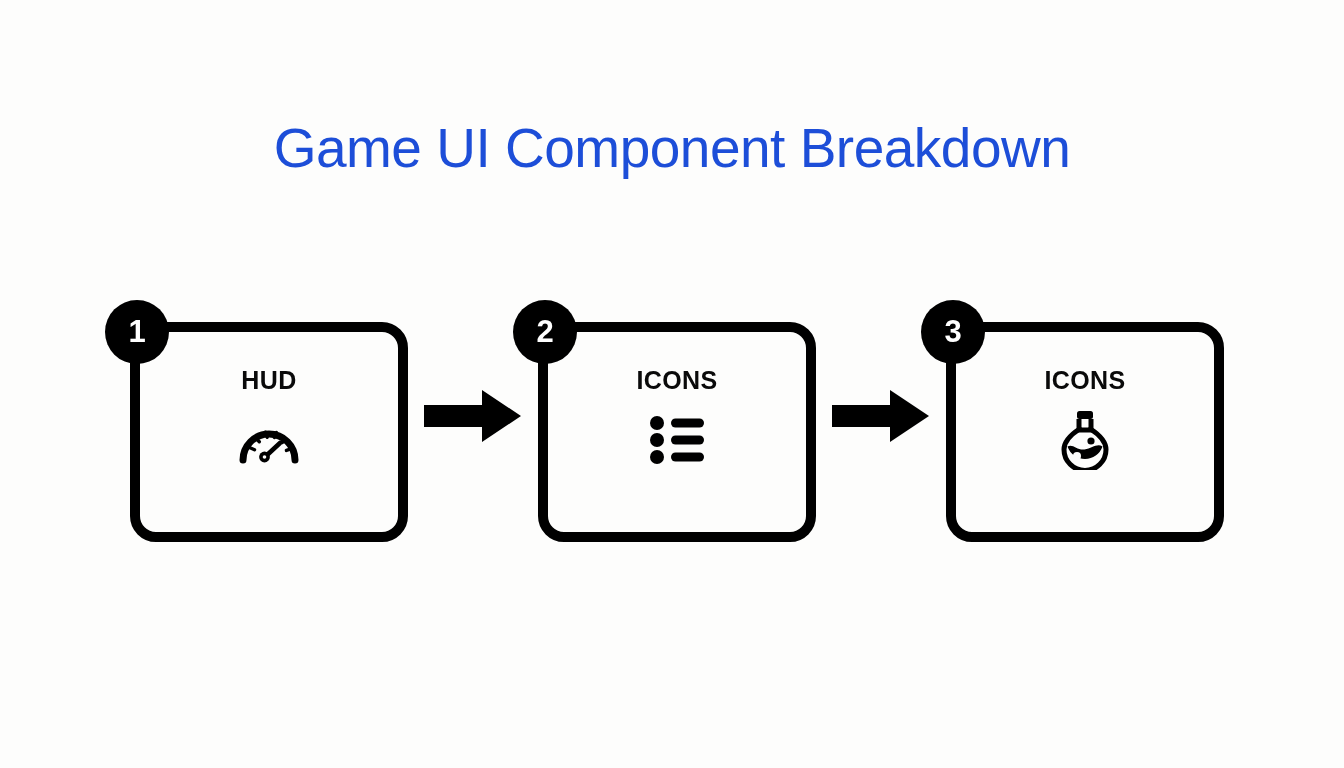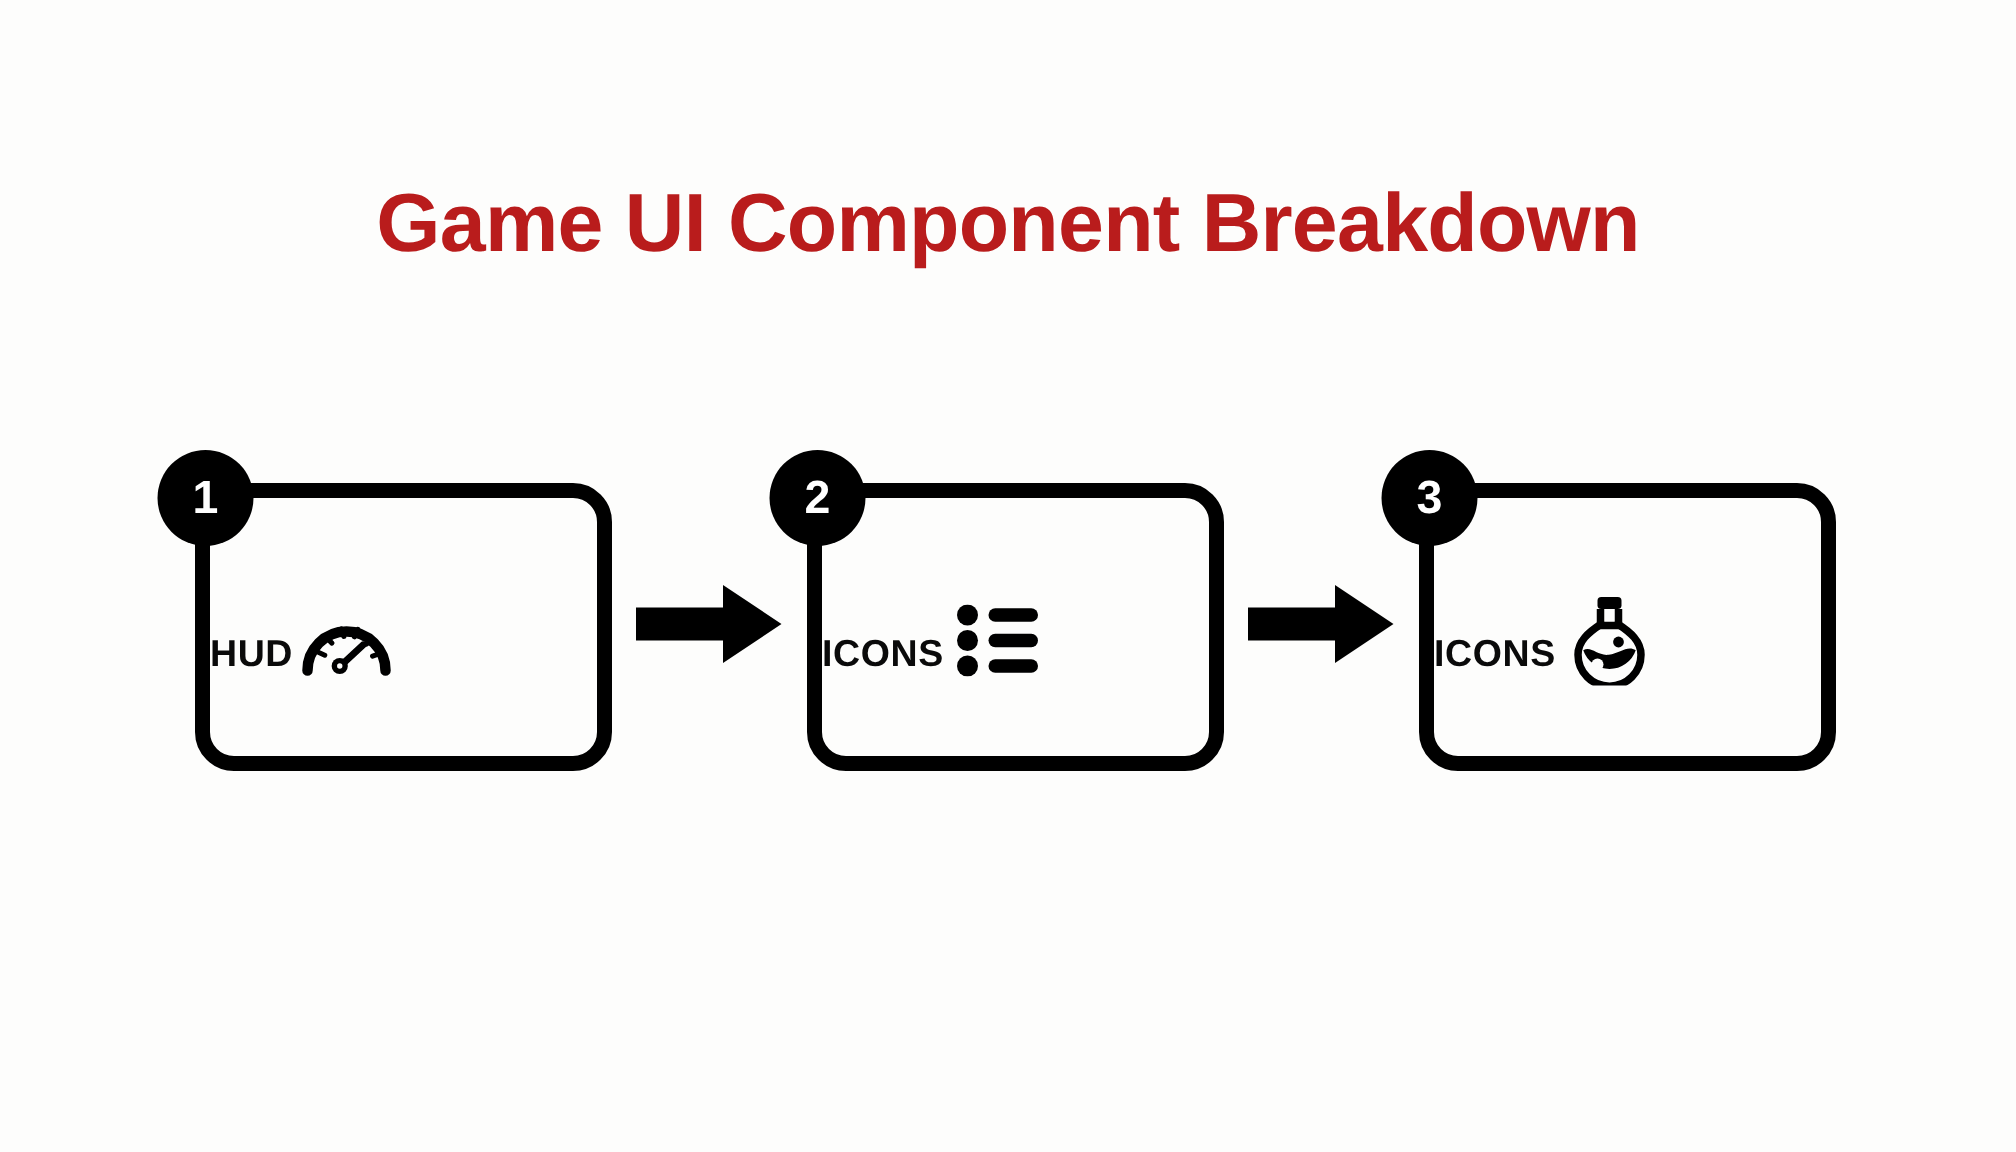--- a/index.html
+++ b/index.html
@@ -23,24 +23,24 @@
   }
 
   
   .title {
     position: absolute;
     top: 118px;
     left: 0;
     width: 100%;
     text-align: center;
     font-size: 55px;
-    font-weight: 700;
+    font-weight: 400;
     letter-spacing: -0.5px;
     line-height: 1.1;
-    color: #b91c1c;
+    color: #1d4ed8;
     white-space: nowrap;
   }
 
   
   .flow {
     position: absolute;
     top: 322px;
     left: 130px;
     width: 1094px;
     height: 190px;
@@ -55,27 +55,27 @@
     width: 278px;
     height: 188px;
     flex: 0 0 278px;
   }
 
   .card {
     position: absolute;
     left: 0;
     top: 0;
     width: 278px;
-    height: 192px;
+    height: 220px;
     box-sizing: border-box;
     border: 10px solid #000000;
     border-radius: 26px;
     background: #fdfdfc;
     display: flex;
-    flex-direction: row;
+    flex-direction: column;
     align-items: center;
     justify-content: flex-start;
   }
 
   .card-label {
     margin-top: 36px;
     font-size: 25px;
     font-weight: 700;
     letter-spacing: 0.4px;
     line-height: 1;

